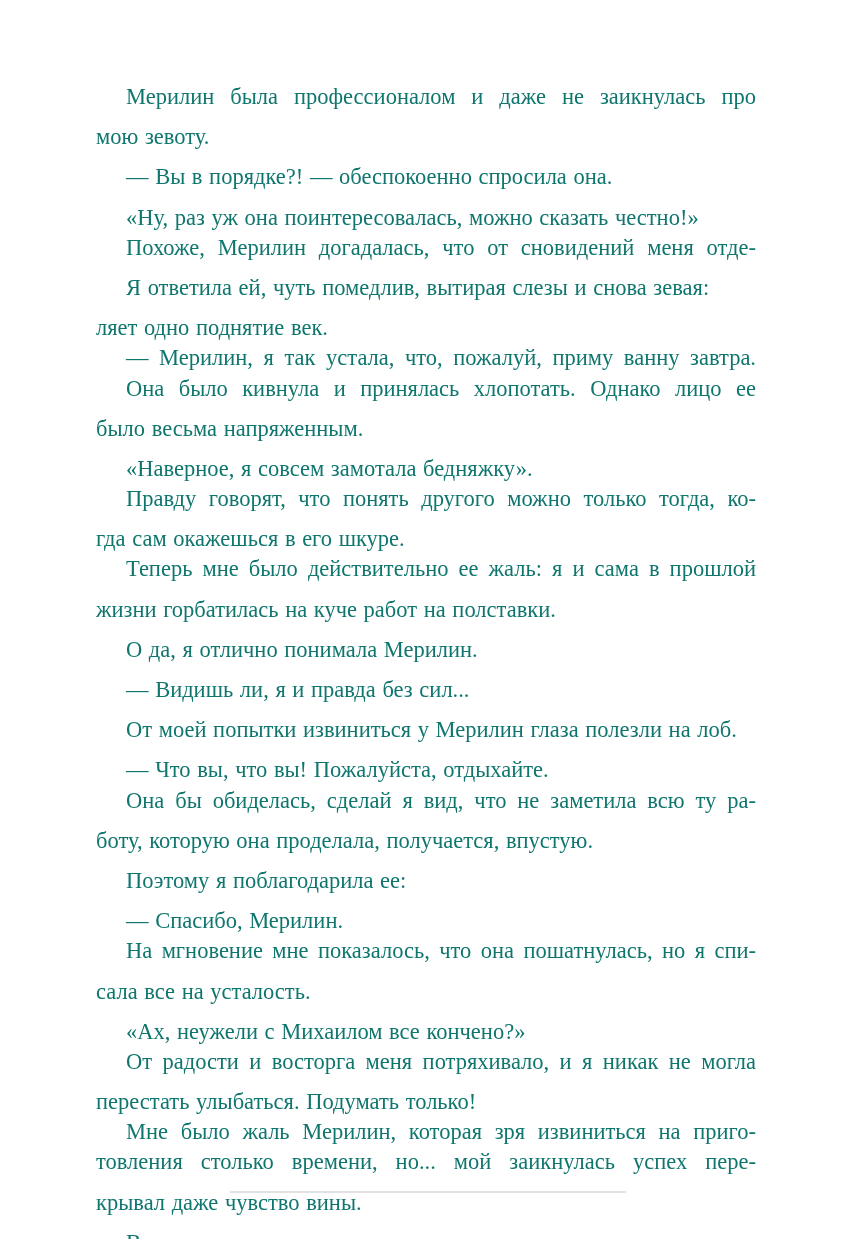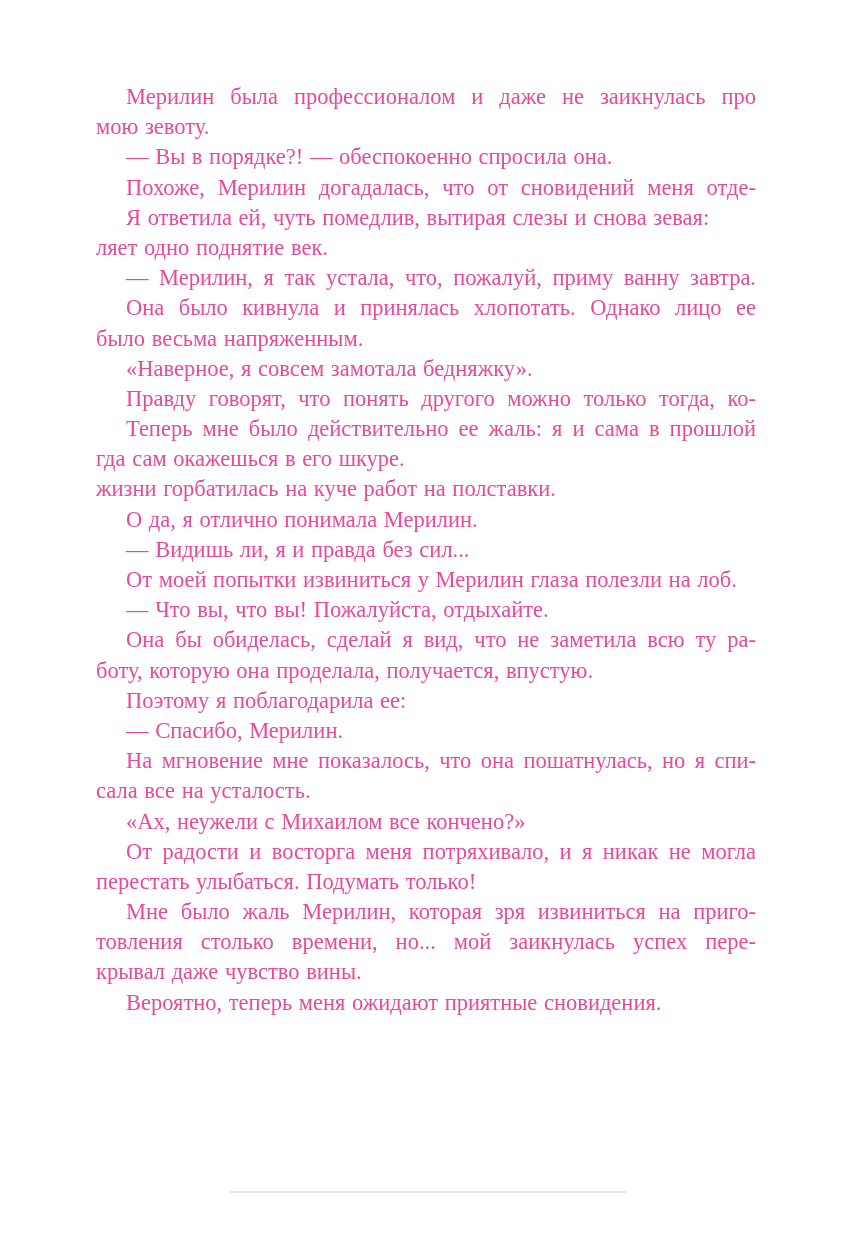--- a/index.html
+++ b/index.html
@@ -31,49 +31,51 @@
     text-align: justify;
     text-align-last: justify;
     -moz-text-align-last: justify;
     word-spacing: 1px;
   }
   .line.first {
     text-indent: 30px;
   }
   .line.last {
     text-align-last: left;
+    margin-top: 10px;
     -moz-text-align-last: left;
   }
   .footer-divider {
     position: absolute;
     top: 1191px;
     left: 50%;
     transform: translateX(-50%);
     width: 396px;
     height: 2px;
   }
 </style>
 </head>
 <body>
 
-<div class="page" style="background: rgb(255, 255, 255); color: #ec4899;">
+<div class="page" style="background: rgb(255, 255, 255); color: #0f766e;">
   <div class="text-block">
       <div class="line first">Мерилин была профессионалом и даже не заикнулась про</div>
       <div class="line last">мою зевоту.</div>
       <div class="line first last">— Вы в порядке?! — обеспокоенно спросила она.</div>
+      <div class="line first last">«Ну, раз уж она поинтересовалась, можно сказать честно!»</div>
       <div class="line first">Похоже, Мерилин догадалась, что от сновидений меня отде-</div>
       <div class="line first last">Я ответила ей, чуть помедлив, вытирая слезы и снова зевая:</div>
       <div class="line last">ляет одно поднятие век.</div>
       <div class="line first">— Мерилин, я так устала, что, пожалуй, приму ванну завтра.</div>
       <div class="line first">Она было кивнула и принялась хлопотать. Однако лицо ее</div>
       <div class="line last">было весьма напряженным.</div>
       <div class="line first last">«Наверное, я совсем замотала бедняжку».</div>
       <div class="line first">Правду говорят, что понять другого можно только тогда, ко-</div>
+      <div class="line last">гда сам окажешься в его шкуре.</div>
       <div class="line first">Теперь мне было действительно ее жаль: я и сама в прошлой</div>
-      <div class="line last">гда сам окажешься в его шкуре.</div>
       <div class="line last">жизни горбатилась на куче работ на полставки.</div>
       <div class="line first last">О да, я отлично понимала Мерилин.</div>
       <div class="line first last">— Видишь ли, я и правда без сил...</div>
       <div class="line first last">От моей попытки извиниться у Мерилин глаза полезли на лоб.</div>
       <div class="line first last">— Что вы, что вы! Пожалуйста, отдыхайте.</div>
       <div class="line first">Она бы обиделась, сделай я вид, что не заметила всю ту ра-</div>
       <div class="line last">боту, которую она проделала, получается, впустую.</div>
       <div class="line first last">Поэтому я поблагодарила ее:</div>
       <div class="line first last">— Спасибо, Мерилин.</div>
       <div class="line first">На мгновение мне показалось, что она пошатнулась, но я спи-</div>

